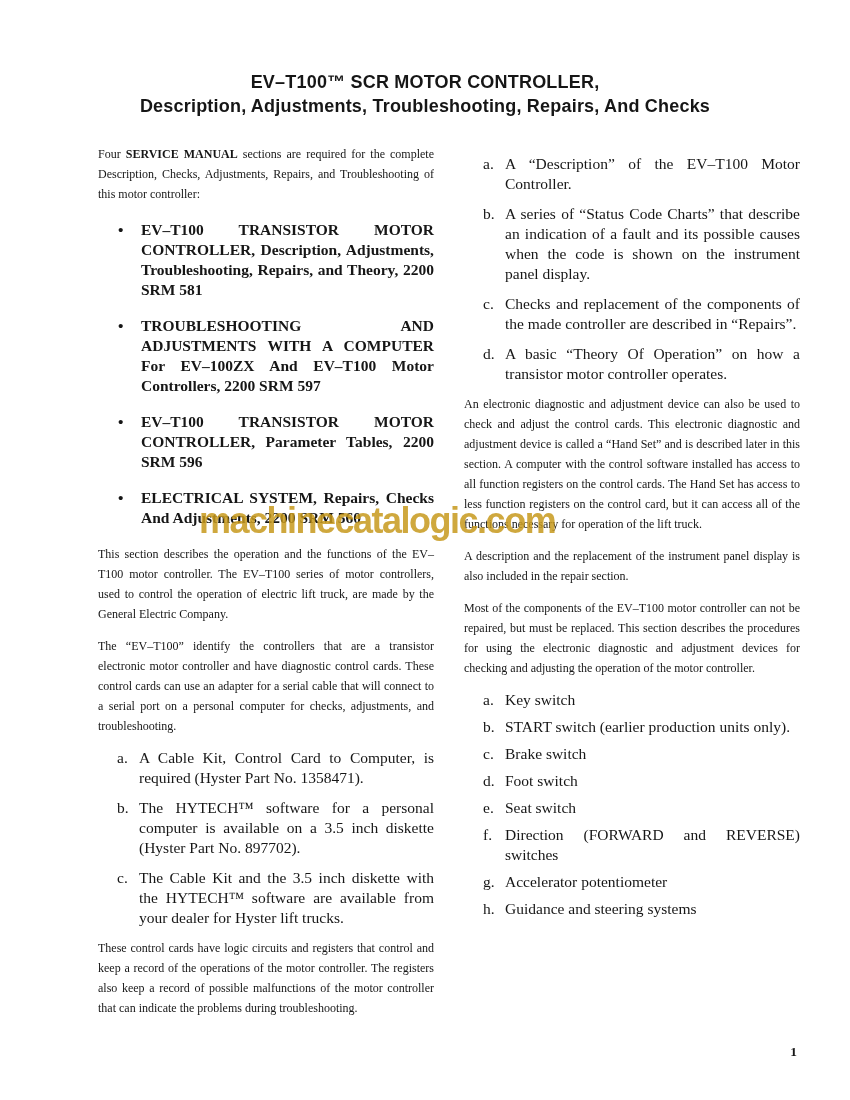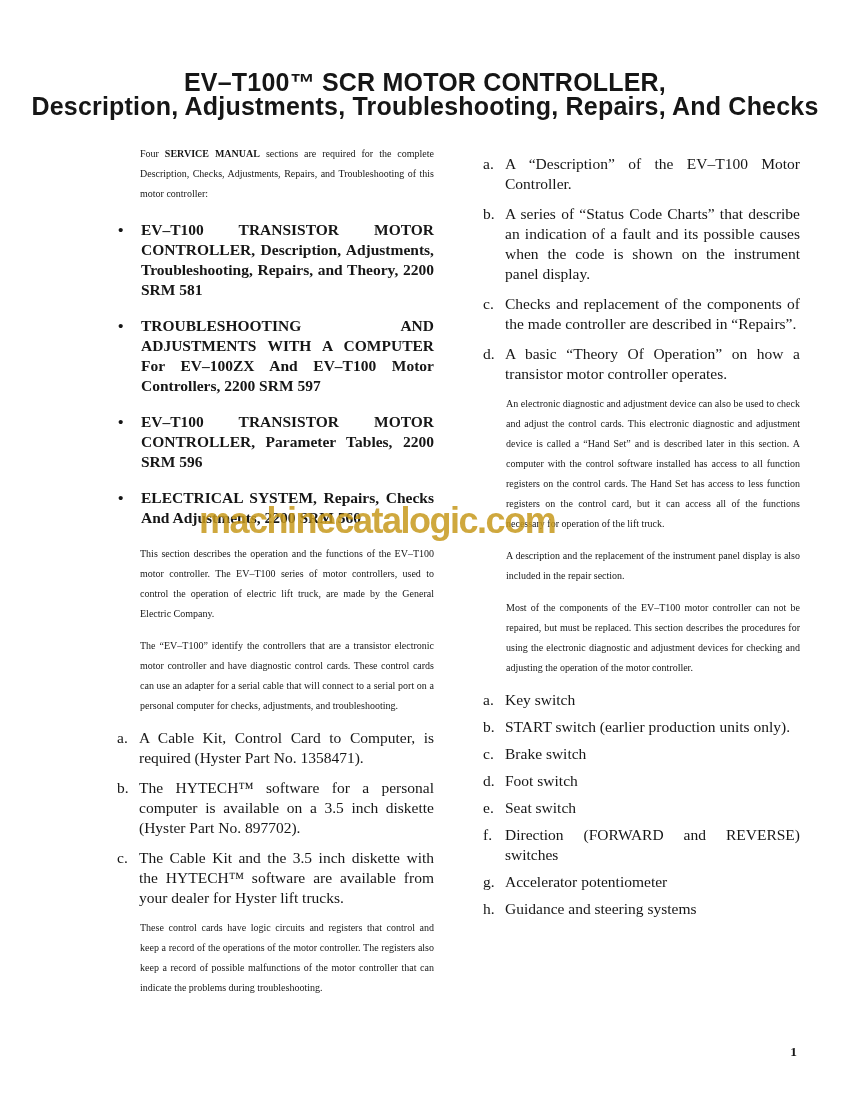--- a/index.html
+++ b/index.html
@@ -10,36 +10,35 @@
     background:#ffffff;
     font-family:"Liberation Serif", serif;
     color:#161616;
     overflow:hidden;
   }
   .title-block {
     padding-top:70px;
     text-align:center;
     font-family:"Liberation Sans", sans-serif;
     font-weight:bold;
-    font-size:25px;
+    font-size:18px;
     line-height:24px;
     letter-spacing:0.2px;
   }
   .columns {
     display:flex;
     gap:30px;
     padding:26px 50px 0 98px;
   }
   .col { width:336px; }
   .para {
     text-align:justify;
-    font-size:10px;
+    font-size:12px;
     line-height:20px;
     margin-bottom:12px;
-    margin-left:42px;
   }
   .bullet-item {
     display:flex;
     margin:16px 0 16px 20px;
     font-weight:bold;
     font-size:15.5px;
     line-height:20px;
   }
   .bullet-marker { width:23px; flex:0 0 23px; }
   .bullet-text { text-align:justify; }

